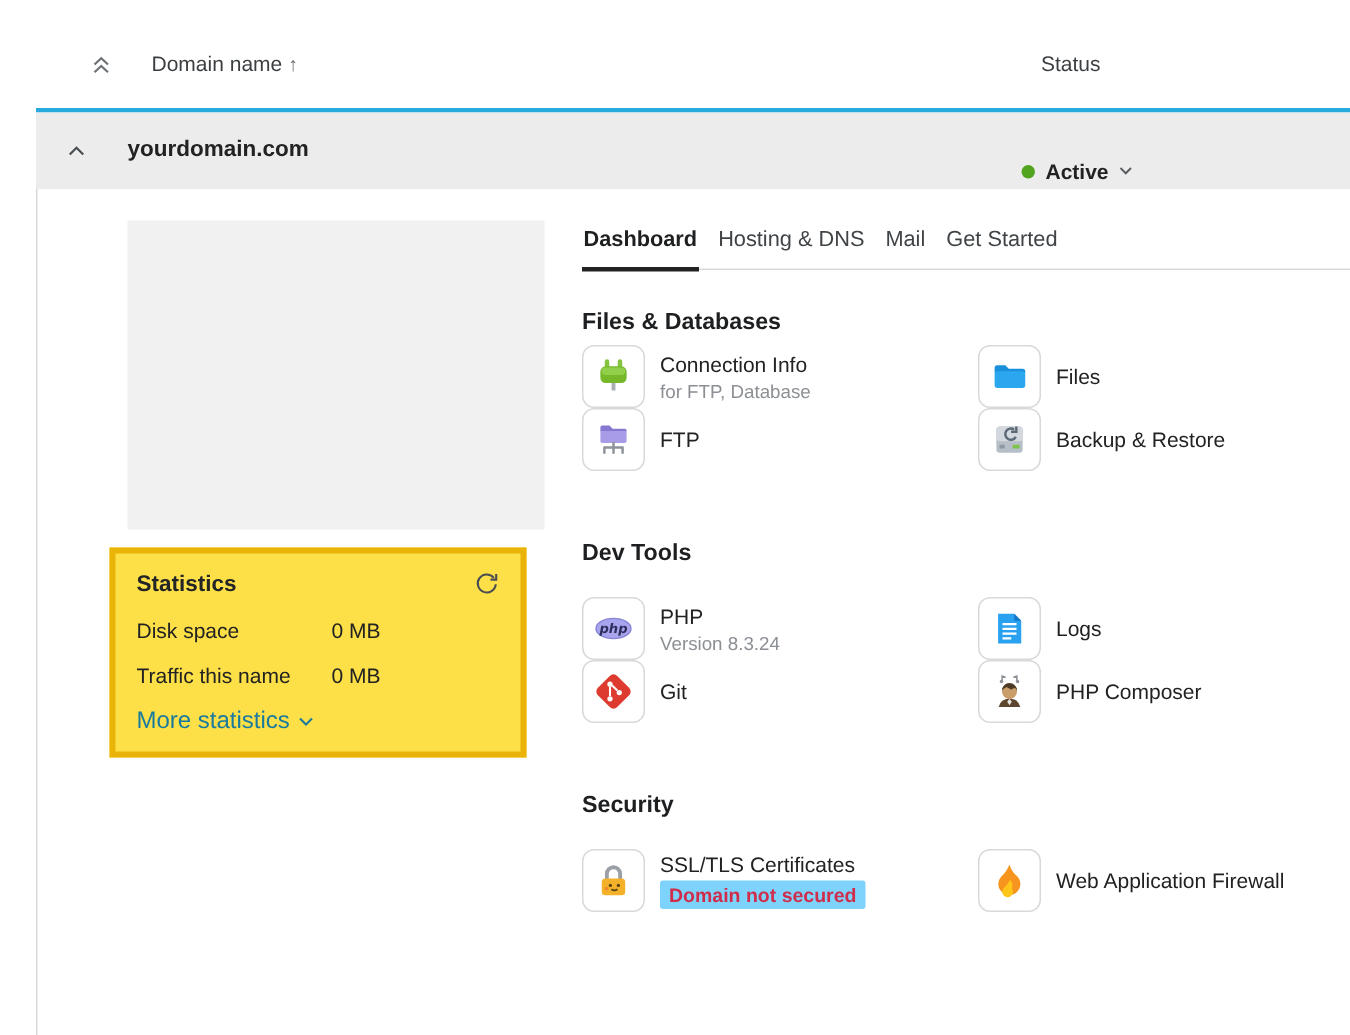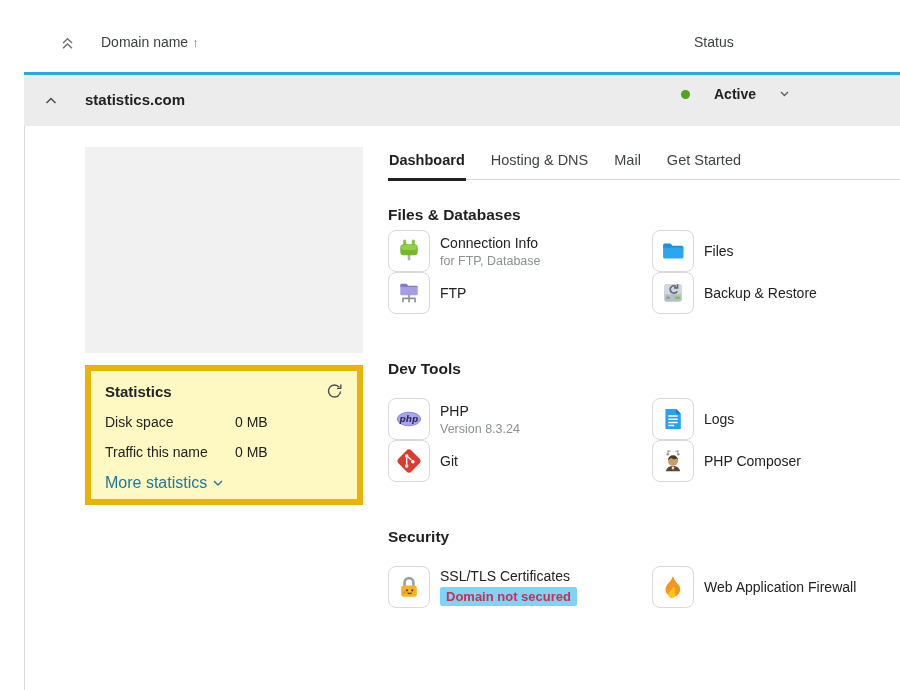--- a/index.html
+++ b/index.html
@@ -16,47 +16,47 @@
   .col-status { position:absolute; left:678px; top:4px; font-size:14px; color:#3c3f42; }
 
   
   .accent-line { position:absolute; left:24px; top:72px; width:876px; height:3px; background:#28aade; }
   .domain-row {
     position:absolute; left:24px; top:75px; width:876px; height:51px;
     background:#ececec;
   }
   .row-chevron { position:absolute; left:20px; top:19px; width:14px; height:14px; cursor:pointer; }
   .domain-name { position:absolute; left:61px; top:16px; font-size:15px; font-weight:bold; color:#222; }
-  .status-cluster { position:absolute; left:657px; top:11px; display:flex; align-items:center; gap:24px; cursor:pointer; }
+  .status-cluster { position:absolute; left:657px; top:31px; display:flex; align-items:center; gap:7px; cursor:pointer; }
   .status-dot { width:9px; height:9px; border-radius:50%; background:#52a31d; }
   .status-text { font-size:14px; font-weight:bold; color:#222; }
 
   
   .card {
     position:absolute; left:24px; top:126px; width:876px; height:564px;
     background:#fff; border-left:1px solid #d9d9d9;
   }
 
   
   .preview { position:absolute; left:60px; top:21px; width:278px; height:206px; background:#f1f1f1; }
   .stats {
-    position:absolute; left:60px; top:239px; width:278px; height:140px;
-    border:6px solid #eab308; background:#fef9c3; padding:12px 14px;
+    position:absolute; left:48px; top:239px; width:278px; height:140px;
+    border:4px solid #eab308; background:#fde047; padding:12px 14px;
   }
   .stats-head { display:flex; justify-content:space-between; align-items:center; }
   .stats-title { font-size:15px; font-weight:bold; }
   .refresh-btn { width:17px; height:17px; cursor:pointer; }
   .stats-row { display:grid; grid-template-columns:130px 1fr; margin-top:14px; font-size:14px; }
   .stats-label { color:#222; }
   .stats-value { color:#222; }
   .more-stats { margin-top:14px; font-size:16px; color:#1a7a9e; display:flex; align-items:center; gap:6px; cursor:pointer; }
 
   
   .right-col { position:absolute; left:363px; top:0; width:513px; }
-  .tabs { position:absolute; left:0; top:26px; width:513px; display:flex; gap:24px; border-bottom:1px solid #d9d9d9; }
+  .tabs { position:absolute; left:0; top:26px; width:513px; display:flex; gap:12px; border-bottom:1px solid #d9d9d9; }
   .tab { font-size:14.5px; color:#404447; padding:0 1px 10px 1px; border-bottom:3px solid transparent; margin-bottom:-2px; cursor:pointer; }
   .tab.active { color:#1d1f21; font-weight:bold; border-bottom-color:#222; }
 
   .section-title { position:absolute; left:0; font-size:15.5px; font-weight:bold; color:#1d1f21; }
   .st-files { top:80px; } .st-dev { top:234px; } .st-sec { top:402px; }
 
   .grid { position:absolute; left:0; width:513px; display:grid; grid-template-columns:264px 1fr; }
   .g-files { top:104px; } .g-dev { top:272px; } .g-sec { top:440px; }
 
   .item { display:flex; align-items:center; gap:10px; min-height:42px; cursor:pointer; }
@@ -85,21 +85,21 @@
       <span>Domain name</span><span class="sort-arrow">↑</span>
     </div>
     <div class="col-status">Status</div>
   </div>
 
   <div class="accent-line"></div>
   <div class="domain-row">
     <svg class="row-chevron" viewBox="0 0 14 14">
       <path d="M2.5 9 L7 4.5 L11.5 9" fill="none" stroke="#4a4e52" stroke-width="1.5"></path>
     </svg>
-    <div class="domain-name">statistics.com</div>
+    <div class="domain-name">yourdomain.com</div>
     <div class="status-cluster">
       <span class="status-dot"></span>
       <span class="status-text">Active</span>
       <svg width="9" height="6" viewBox="0 0 9 6">
         <path d="M1 1 L4.5 4.5 L8 1" fill="none" stroke="#5a5e62" stroke-width="1.3"></path>
       </svg>
     </div>
   </div>
 
   <div class="card">

